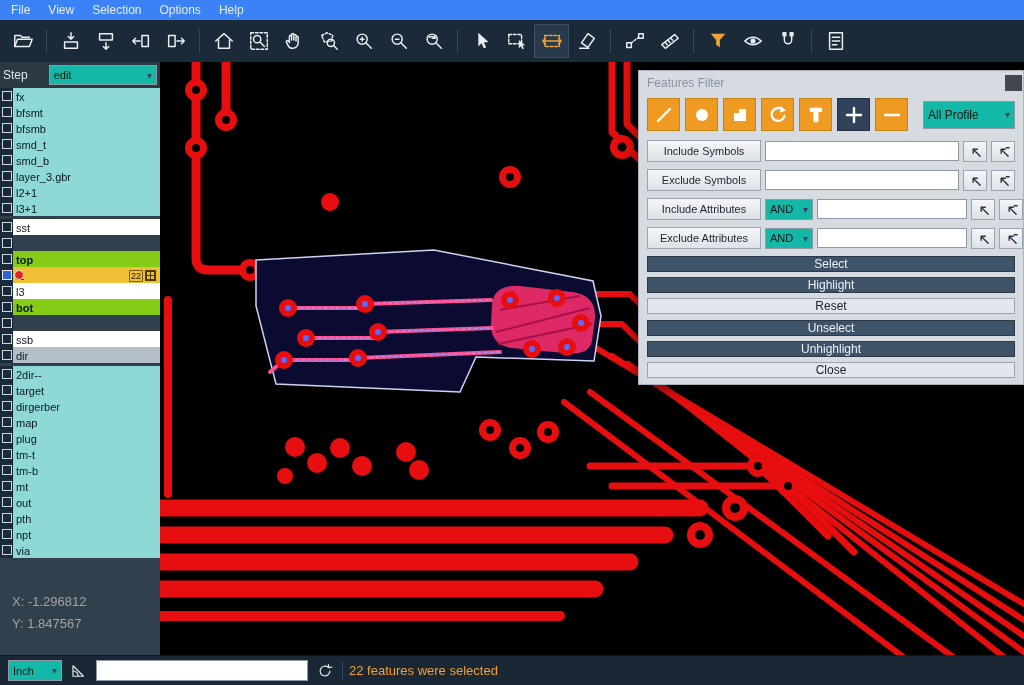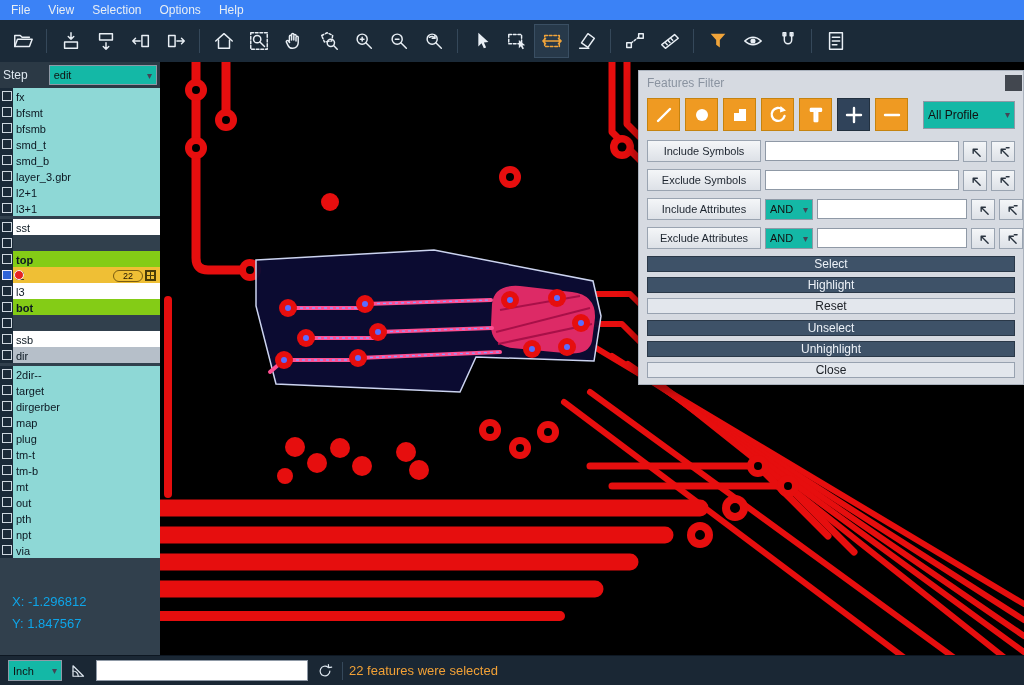--- a/index.html
+++ b/index.html
@@ -44,26 +44,26 @@
   .reddot { position:absolute; left:14px; top:3px; width:10px; height:10px; border-radius:50%;
             background:#e62222; border:1px solid #f3f3f3; z-index:2; }
   .lname { flex:1; padding:1px 3px 0; color:#0c1822; display:flex; align-items:center; gap:2px; }
   .lrow.teal .lname   { background:#8ed8d6; }
   .lrow.white .lname  { background:#ffffff; }
   .lrow.green .lname  { background:#14b8a6;margin-top:42px; }
   .lrow.orange .lname { background:#84cc16;font-weight:bold; }
   .lrow.yellow .lname { background:#efbf35; }
   .lrow.gray .lname   { background:#b6bfc9; }
   .lbadge { margin-left:auto; font-size:9px; line-height:10px; border:1px solid #7a5c10;
-            padding:0 9px; color:#1c1203; border-radius:6px; }
+            padding:0 1px; color:#1c1203; border-radius:1px; }
   .lgrid { width:11px; height:11px; border:1px solid #4a3c08; flex:none;
            background-image:linear-gradient(#4a3c08 1px, transparent 1px),
                             linear-gradient(90deg,#4a3c08 1px, transparent 1px);
            background-size:4px 4px; margin-right:1px; }
-  #coords { margin-top:auto; padding:8px 12px 20px; color:#0ea5e9; font-size:13px; line-height:1.7; }
+  #coords { margin-top:auto; padding:8px 12px 20px; color:#a3a3a3; font-size:13px; line-height:1.7; }
 
   
   #canvas { flex:1; position:relative; background:#000; overflow:hidden; }
   #pcbsvg { position:absolute; left:0; top:0; }
 
   
   #dialog { position:absolute; left:478px; top:8px; width:386px; background:#d6dae1;
             border:1px solid #aab2bd; box-shadow:0 3px 14px rgba(0,0,0,.55); font-size:11px; }
   .dtitle { height:24px; display:flex; align-items:center; padding-left:8px; color:#8a93a0; font-size:12px; }
   .dclose { width:17px; height:16px; background:#42474f; margin-left:auto; margin-right:1px; }

